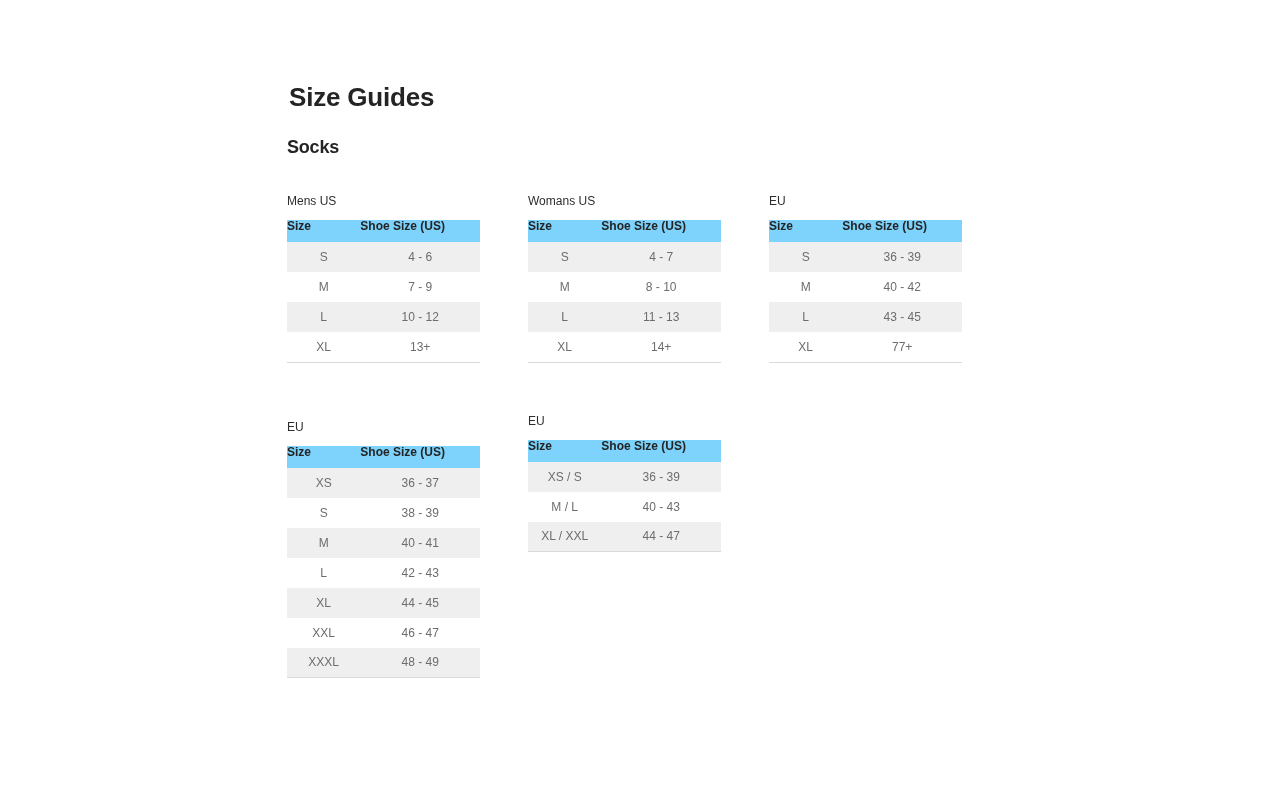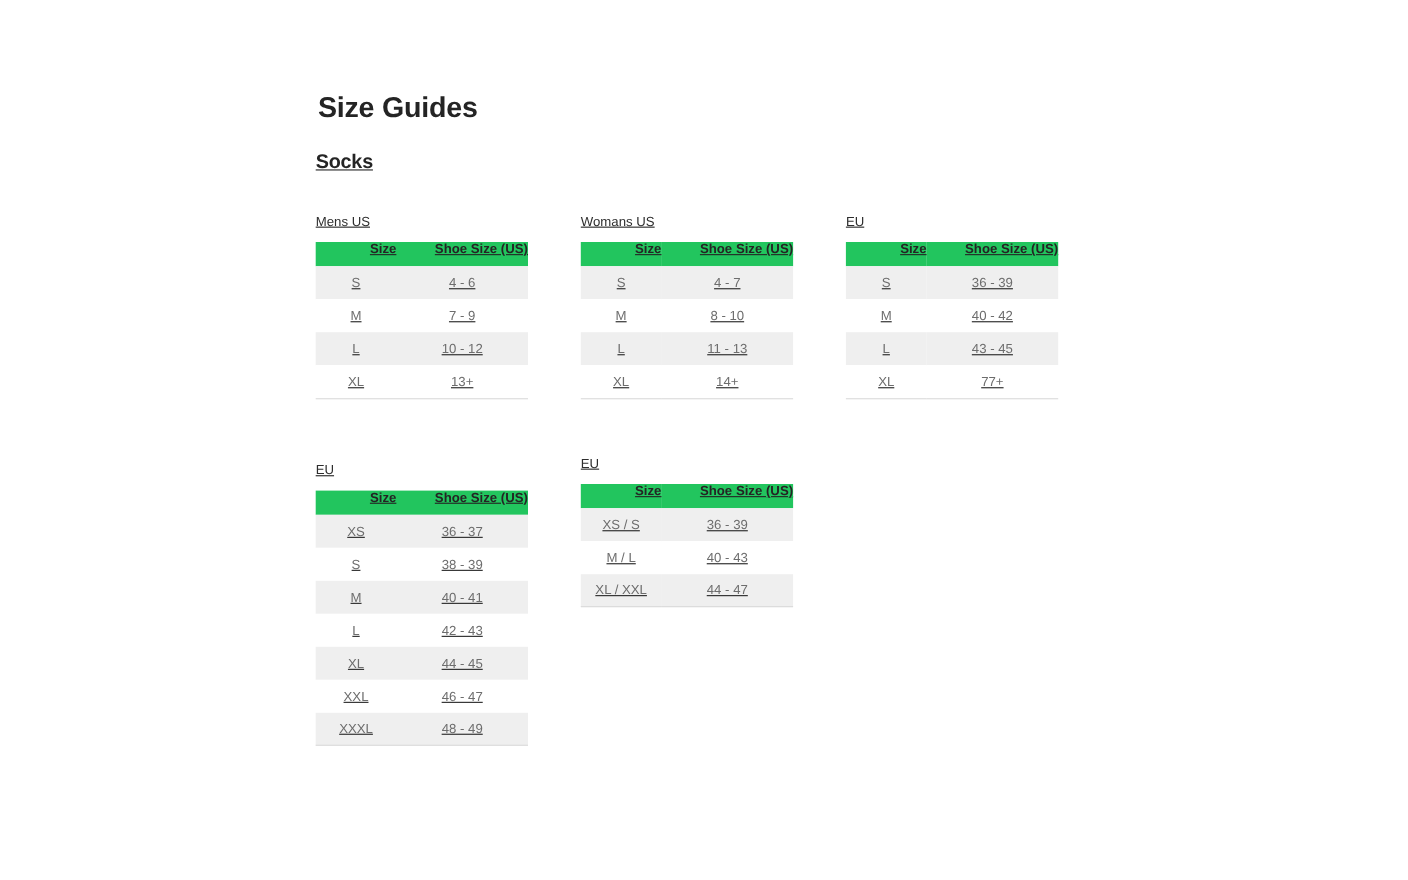--- a/index.html
+++ b/index.html
@@ -20,21 +20,21 @@
     width: 700px;
   }
   h1.page-title {
     font-size: 26px;
     line-height: 26px;
     font-weight: bold;
     letter-spacing: -0.2px;
     color: #242424;
     margin: 0 0 28px 2px;
   }
-  section.guide-section { margin-bottom: 46px; text-decoration: underline; }
+  section.guide-section { margin-bottom: 46px; }
   h2.section-heading {
     font-size: 18px;
     line-height: 18px;
     font-weight: bold;
     letter-spacing: -0.2px;
     color: #242424;
     margin: 0 0 27px 0;
   }
   .tables-row {
     display: flex;
@@ -54,23 +54,23 @@
     width: 193px;
     border-collapse: collapse;
     table-layout: fixed;
     border-bottom: 1px solid #dadada;
   }
   table.size-table th {
     font-size: 12px;
     line-height: 13px;
     font-weight: bold;
     color: #242424;
-    text-align: right;
+    text-align: left;
     padding: 0 0 9px 0;
-    background: #22c55e;
+    background: #7dd3fc;
   }
   table.size-table th.col-size { width: 38%; }
   table.size-table td {
     font-size: 12px;
     color: #6d6d6d;
     text-align: center;
     height: 30px;
     vertical-align: middle;
   }
   table.size-table tbody tr:nth-child(odd) td { background: #efefef; }

